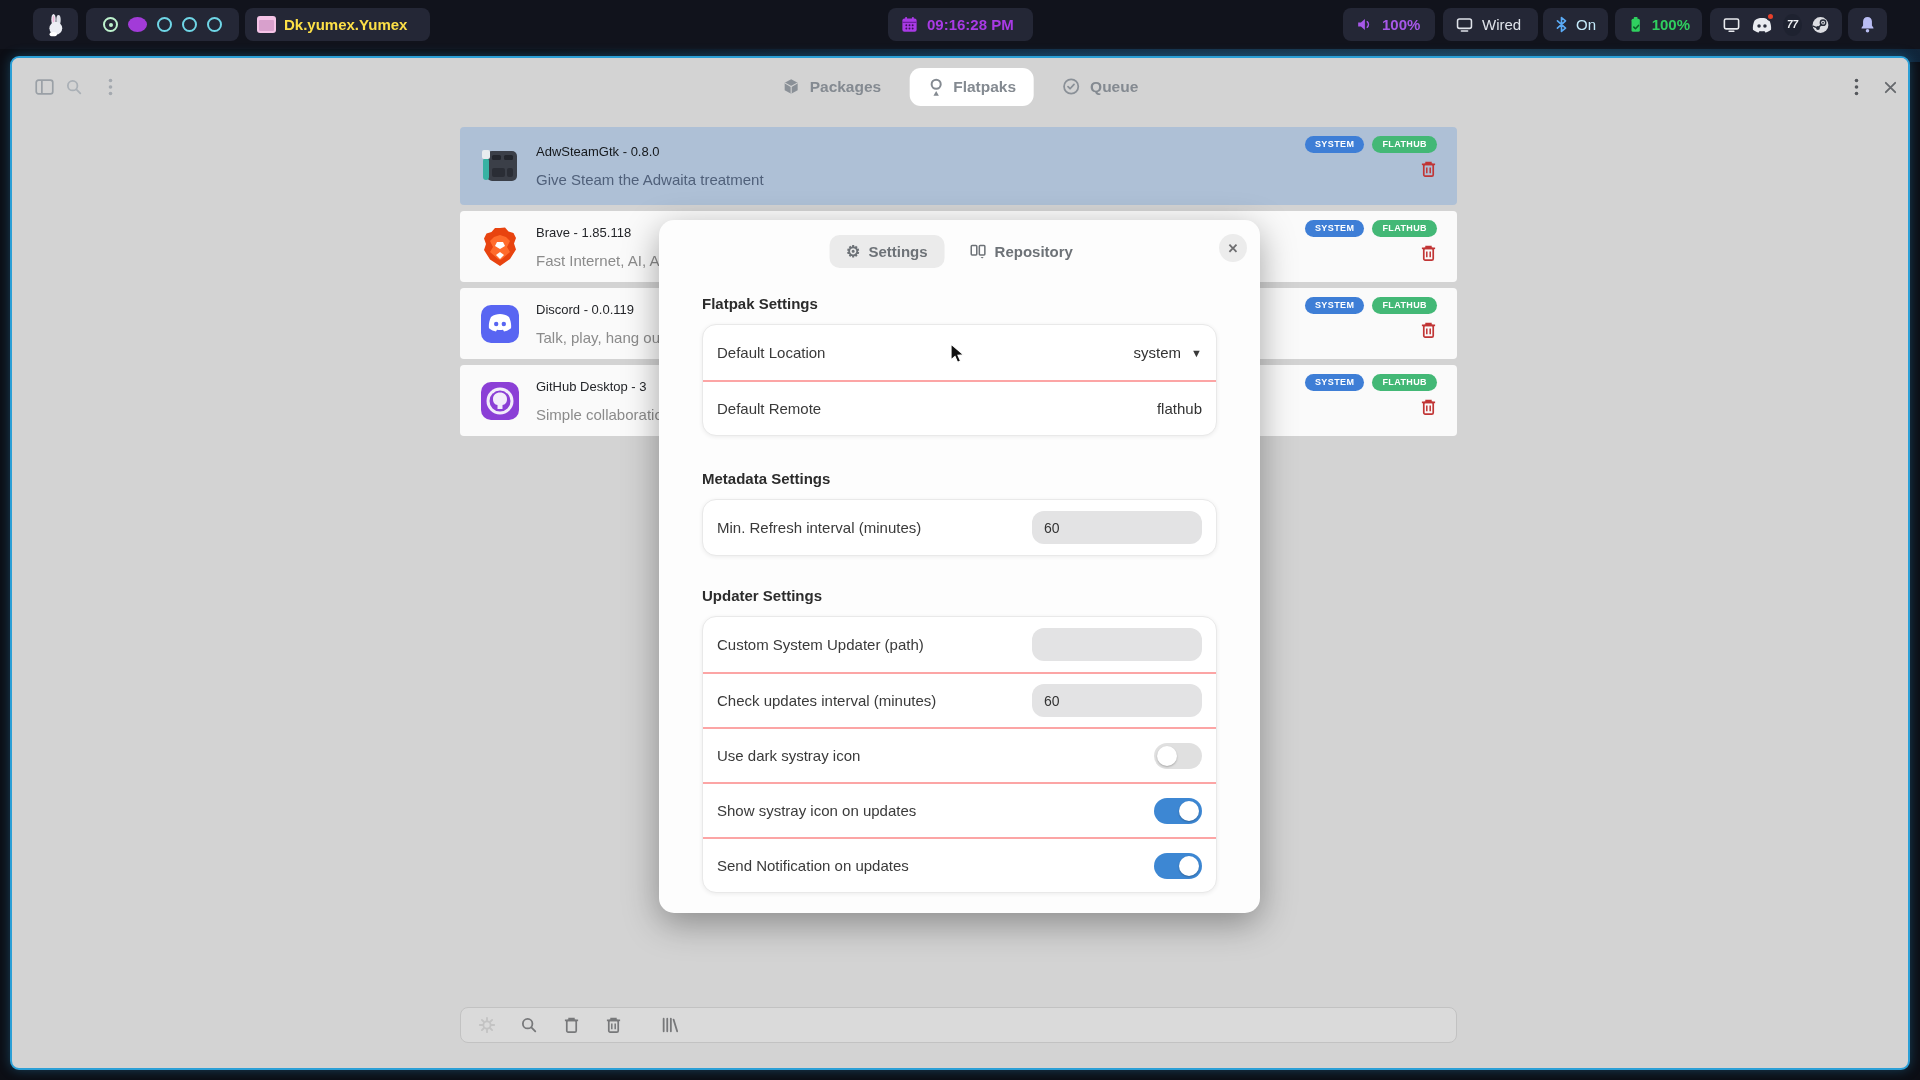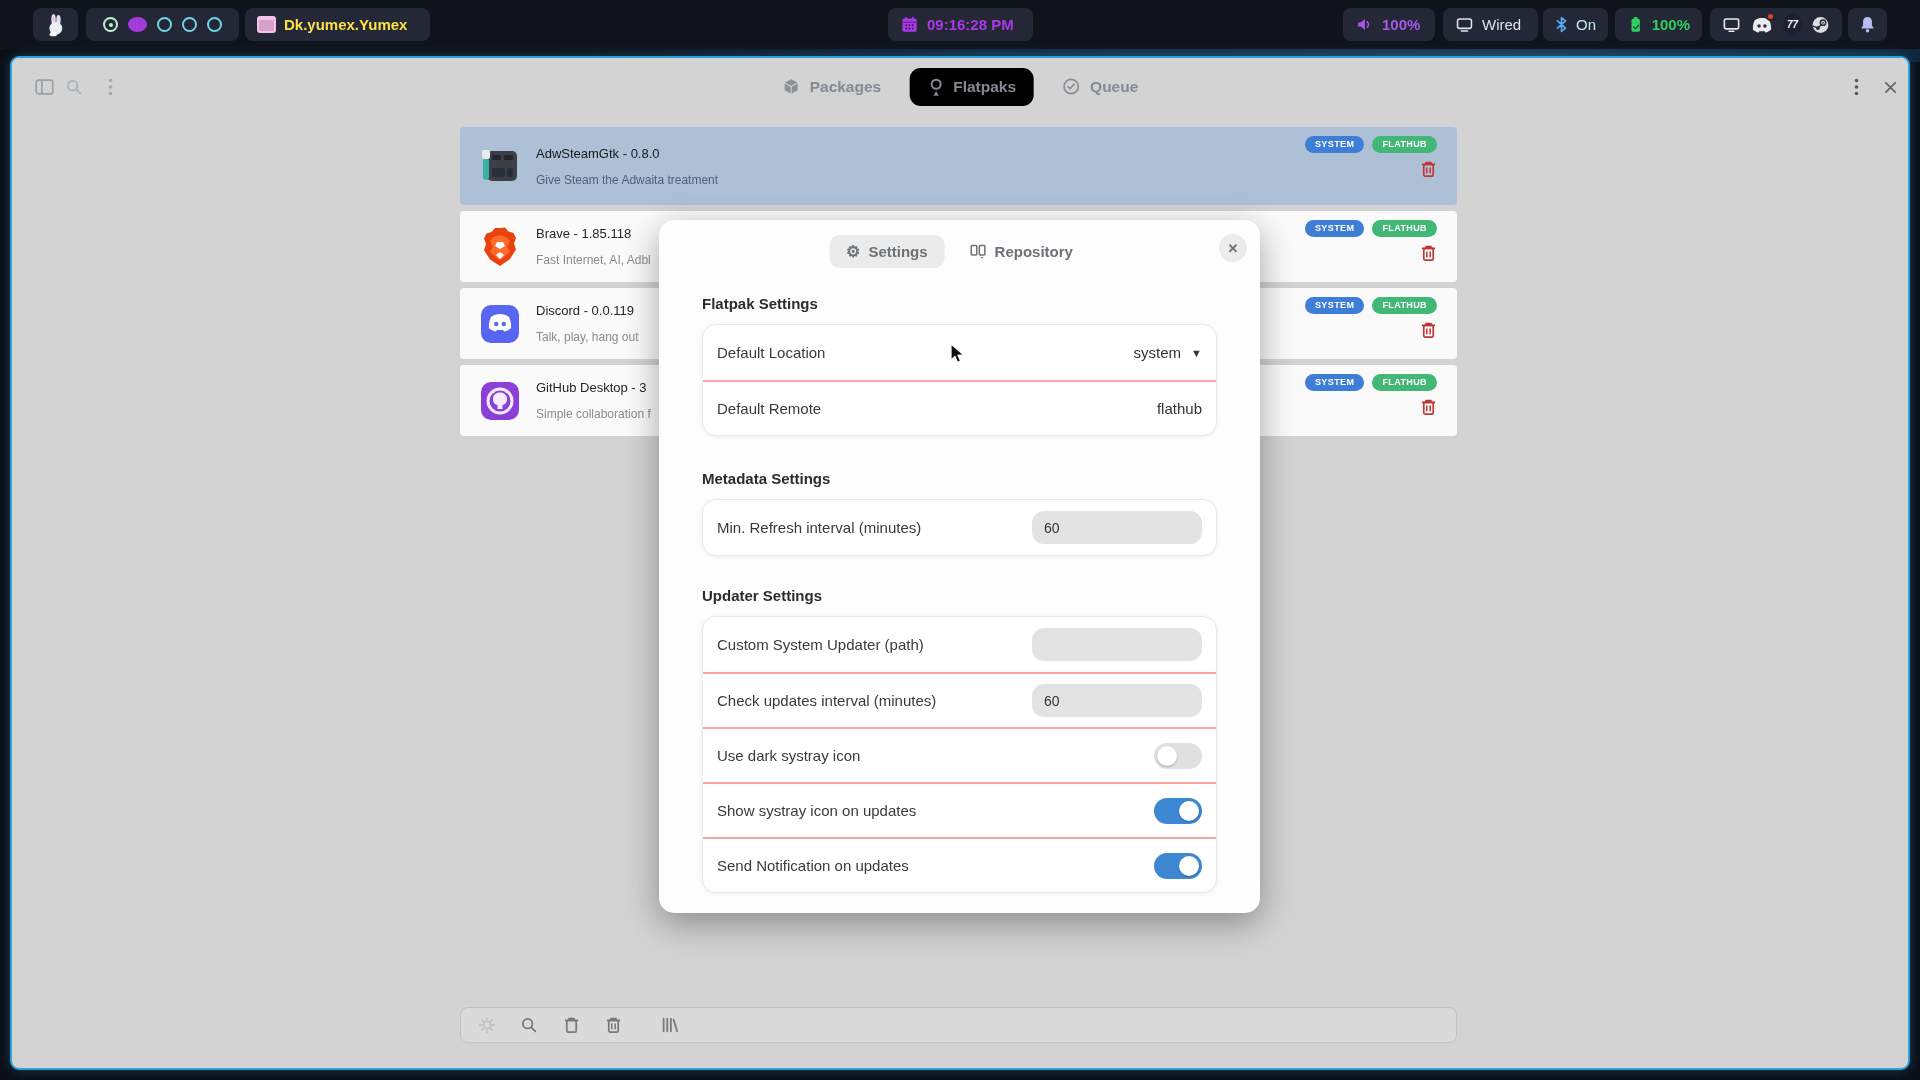--- a/index.html
+++ b/index.html
@@ -44,31 +44,31 @@
     background:#d3d3d3; border:2px solid #2b9fd6; border-radius:9px;
     box-shadow:0 0 12px rgba(43,159,214,.35); overflow:hidden; }
 
   .win-header { position:absolute; left:0; top:0; width:100%; height:57px; background:#d3d3d3;padding-left:12px; }
   .hdr-icon { position:absolute; top:19px; width:20px; height:20px; display:flex;
     align-items:center; justify-content:center; }
   .tabs { position:absolute; left:50%; top:8px; transform:translateX(-50%);
     display:flex; align-items:center; gap:10px; height:41px; }
   .tab { display:flex; align-items:center; gap:9px; color:#848a91; font-size:15.5px;
     font-weight:bold; padding:9px 18px; border-radius:11px; white-space:nowrap; }
-  .tab.active { background:#000000; }
+  .tab.active { background:#ffffff; }
 
   
   .list-col { position:absolute; left:448px; top:69px; width:997px; display:flex;
     flex-direction:column; gap:6px; }
   .row { position:relative; background:#fafafa; border-radius:4px; height:71px;
     display:flex; align-items:center; padding-left:18px; gap:14px; }
   .row.selected { background:#aec0d6; height:78px; }
   .app-icon { width:44px; height:44px; flex:0 0 44px; }
   .row-text .t1 { font-size:13px; color:#24262a; }
-  .row-text .t2 { font-size:12px; color:#8b8b8b; margin-top:12px; white-space:nowrap; }
+  .row-text .t2 { font-size:15px; color:#8b8b8b; margin-top:12px; white-space:nowrap; }
   .row.selected .row-text .t1 { color:#15181c; }
   .row.selected .row-text .t2 { color:#50607a; }
   .row-right { position:absolute; right:20px; top:9px; display:flex; flex-direction:column;
     align-items:flex-end; gap:7px; }
   .badges { display:flex; gap:8px; }
   .badge { font-size:9px; font-weight:bold; letter-spacing:.4px; color:#fff;
     padding:3px 10px 4px; border-radius:999px; }
   .badge-system { background:#3e7ed6; }
   .badge-flathub { background:#43b876; }
 

